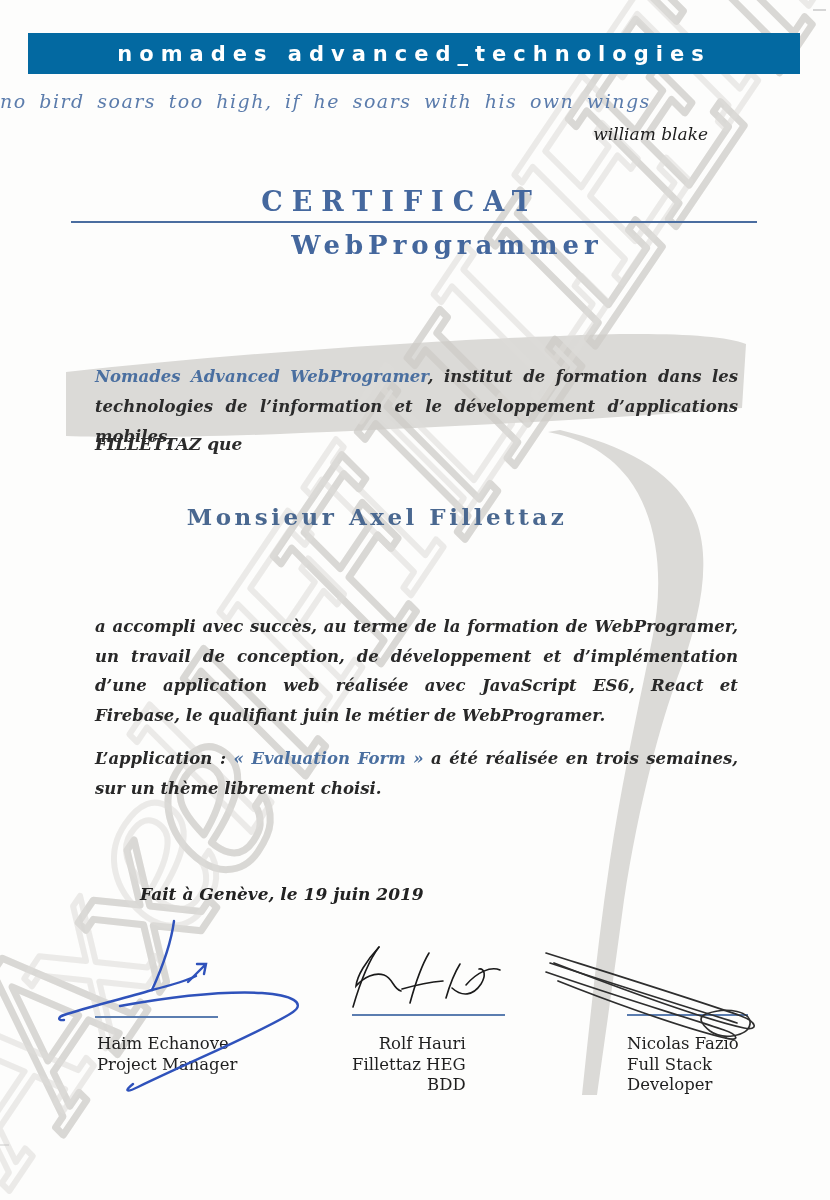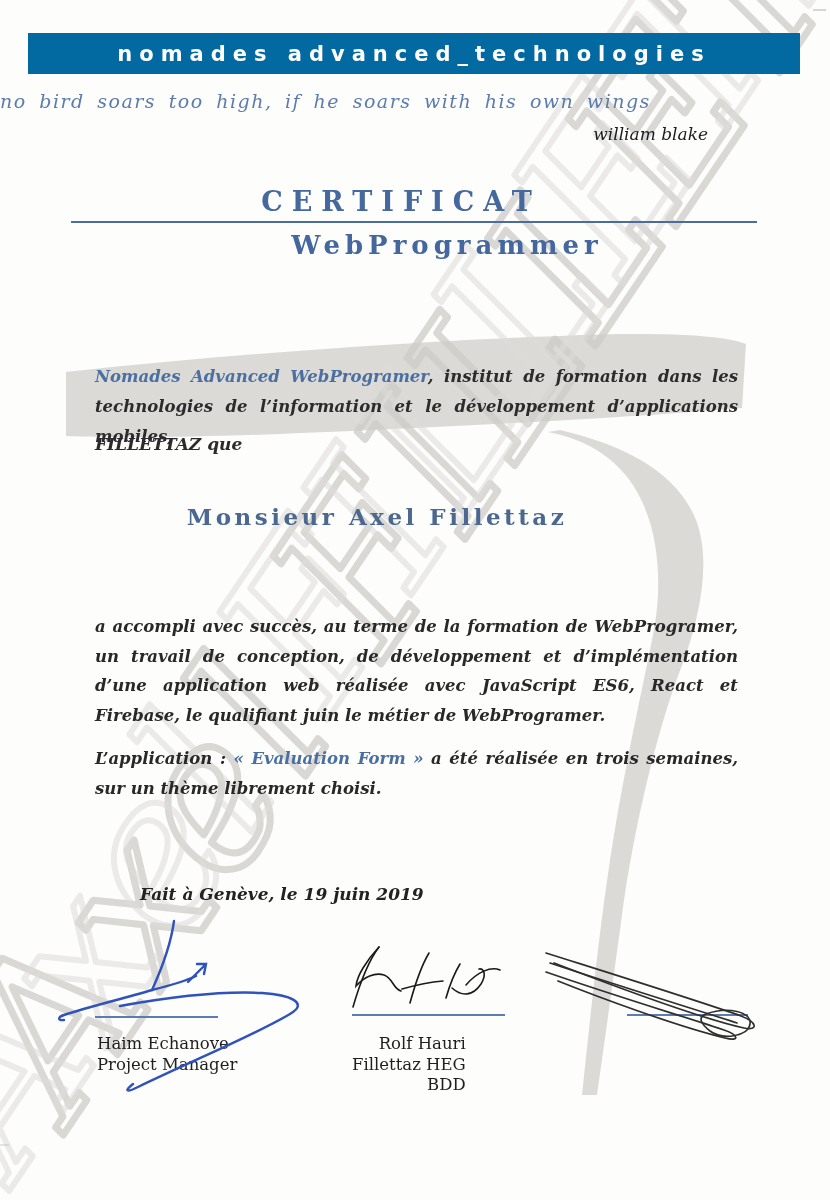--- a/index.html
+++ b/index.html
@@ -110,20 +110,25 @@
 
   <div class="sig-block" style="left:97px;top:1023px;">
     <div>Haim Echanove</div>
     <div>Project Manager</div>
   </div>
   <div class="sig-block" style="left:352px;top:1023px;text-align:right;">
     <div>Rolf Hauri</div>
     <div>Fillettaz HEG</div>
     <div>BDD</div>
   </div>
+  <div class="sig-block" style="left:627px;top:1023px;">
+    <div>Nicolas Fazio</div>
+    <div>Full Stack</div>
+    <div>Developer</div>
+  </div>
 
   <svg class="layer" viewBox="0 0 830 1200" aria-hidden="true">
     <g stroke="#2f52bb" stroke-width="2.4" fill="none" stroke-linecap="round">
       <path d="M 174,921 C 171,944 162,968 152,990"></path>
       <path d="M 152,990 C 122,999 88,1007 64,1015 C 58,1017 57,1021 64,1020"></path>
       <path d="M 152,990 C 172,985 186,981 196,976"></path>
       <path d="M 188,982 C 193,977 199,971 205,965 M 197,964 L 206,964 L 204,974"></path>
       <path d="M 120,1006 C 170,997 225,991 262,993 C 292,995 306,1003 293,1012 C 268,1029 196,1059 138,1087 C 126,1093 124,1091 133,1084"></path>
     </g>
     <g stroke="#1a1a1a" stroke-width="1.6" fill="none" stroke-linecap="round">

